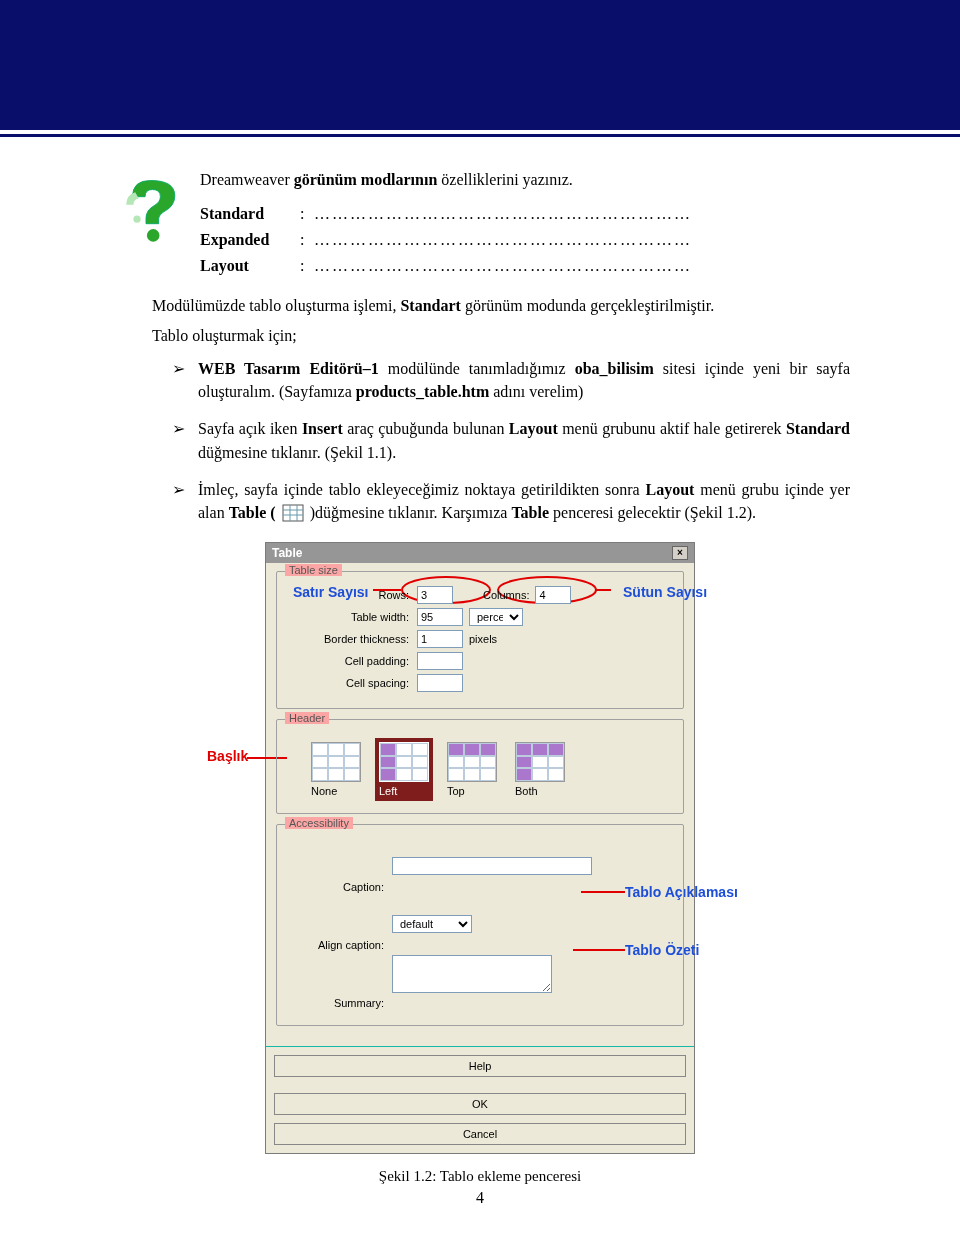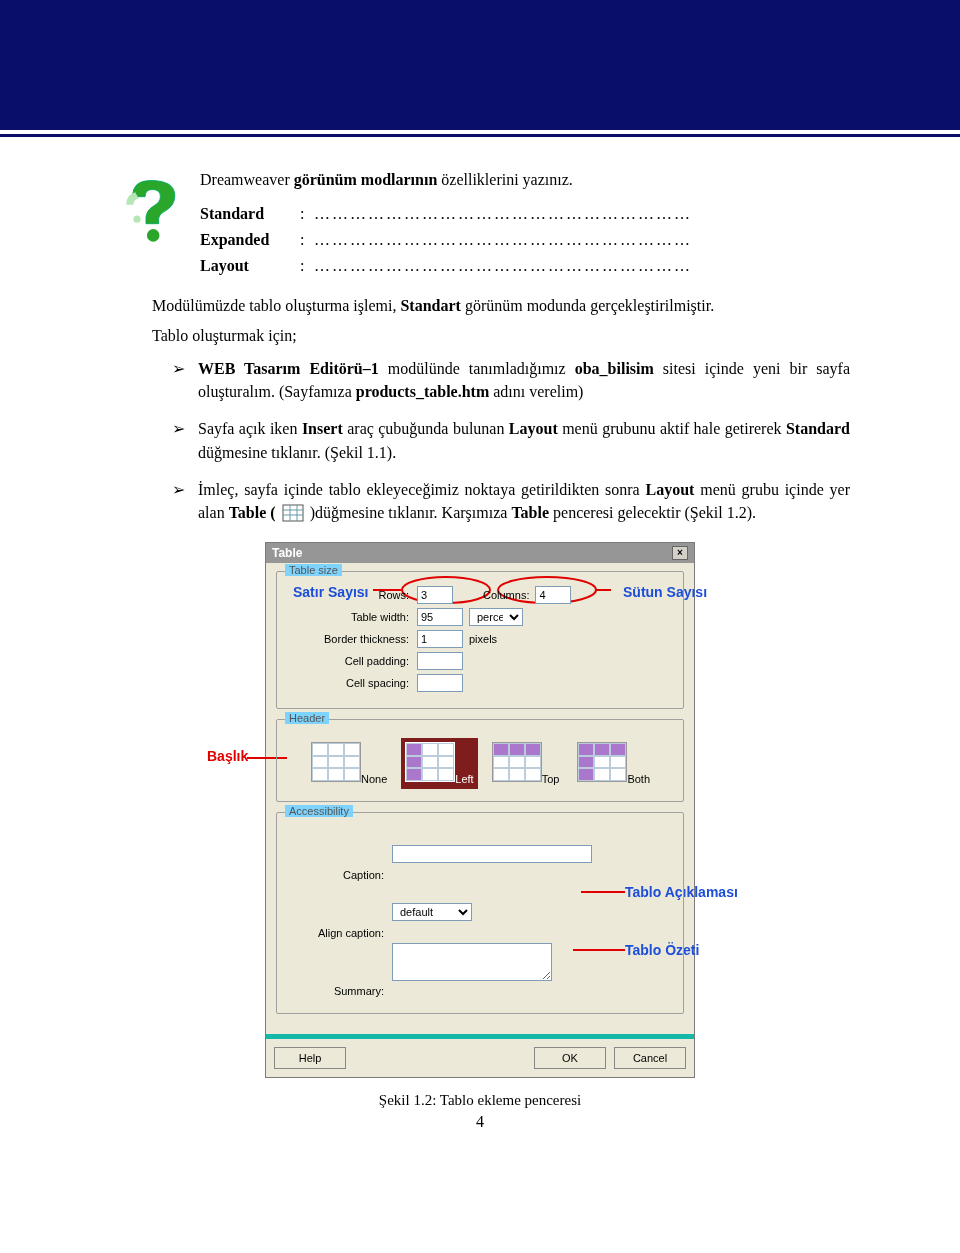--- a/index.html
+++ b/index.html
@@ -123,21 +123,21 @@
     border: 1px solid #a0a0a0;
     border-radius: 2px;
     padding: 10px 10px 12px 10px;
     margin-bottom: 10px;
     position: relative;
   }
   .group-legend {
     position: absolute;
     top: -8px;
     left: 8px;
-    background: #7dd3fc;
+    background: #fca5a5;
     padding: 0 4px;
     color: #555;
     font-size: 11px;
   }
   .fld-row {
     display: flex;
     align-items: center;
     margin: 4px 0;
   }
   .fld-label {
@@ -162,21 +162,22 @@
   }
   .attr-label { width: 105px; text-align: right; padding-right: 8px; font-size: 11px; margin-top: 42px; }
   
   .header-options {
     display: flex;
     gap: 10px;
     margin: 8px 0 0 20px;
   }
   .hopt {
     display: inline-flex;
-    align-items: flex-end;
+    flex-direction: column;
+    align-items: flex-start;
     padding: 4px;
     cursor: default;
   }
   .hopt .icon-box {
     width: 50px; height: 40px;
     background: #fff;
     border: 1px solid #999;
     margin-bottom: 3px;
     display: flex;
     flex-direction: column;
@@ -185,21 +186,22 @@
   .hopt .icon-cell { flex:1; border: 1px solid #bcd; }
   .hopt.selected { background: #7f1d1d; color:#fff; }
   .hopt.selected .icon-box { border-color:#fff; }
   .hopt .cap { font-size: 11px; }
   
   .dlg-buttons {
     display: flex;
     padding: 8px;
     gap: 8px;
     background: #ece9d8;
-    border-top: 5px solid #14b8a6;
+    border-top: 1px solid #14b8a6;
+    flex-direction: column;
   }
   .dlg-buttons .spacer { flex:1; }
   .dlg-btn {
     min-width: 72px;
     height: 22px;
     background: #ece9d8;
     border: 1px solid #888;
     font-size: 11px;
     font-family: Tahoma, Arial, sans-serif;
   }

